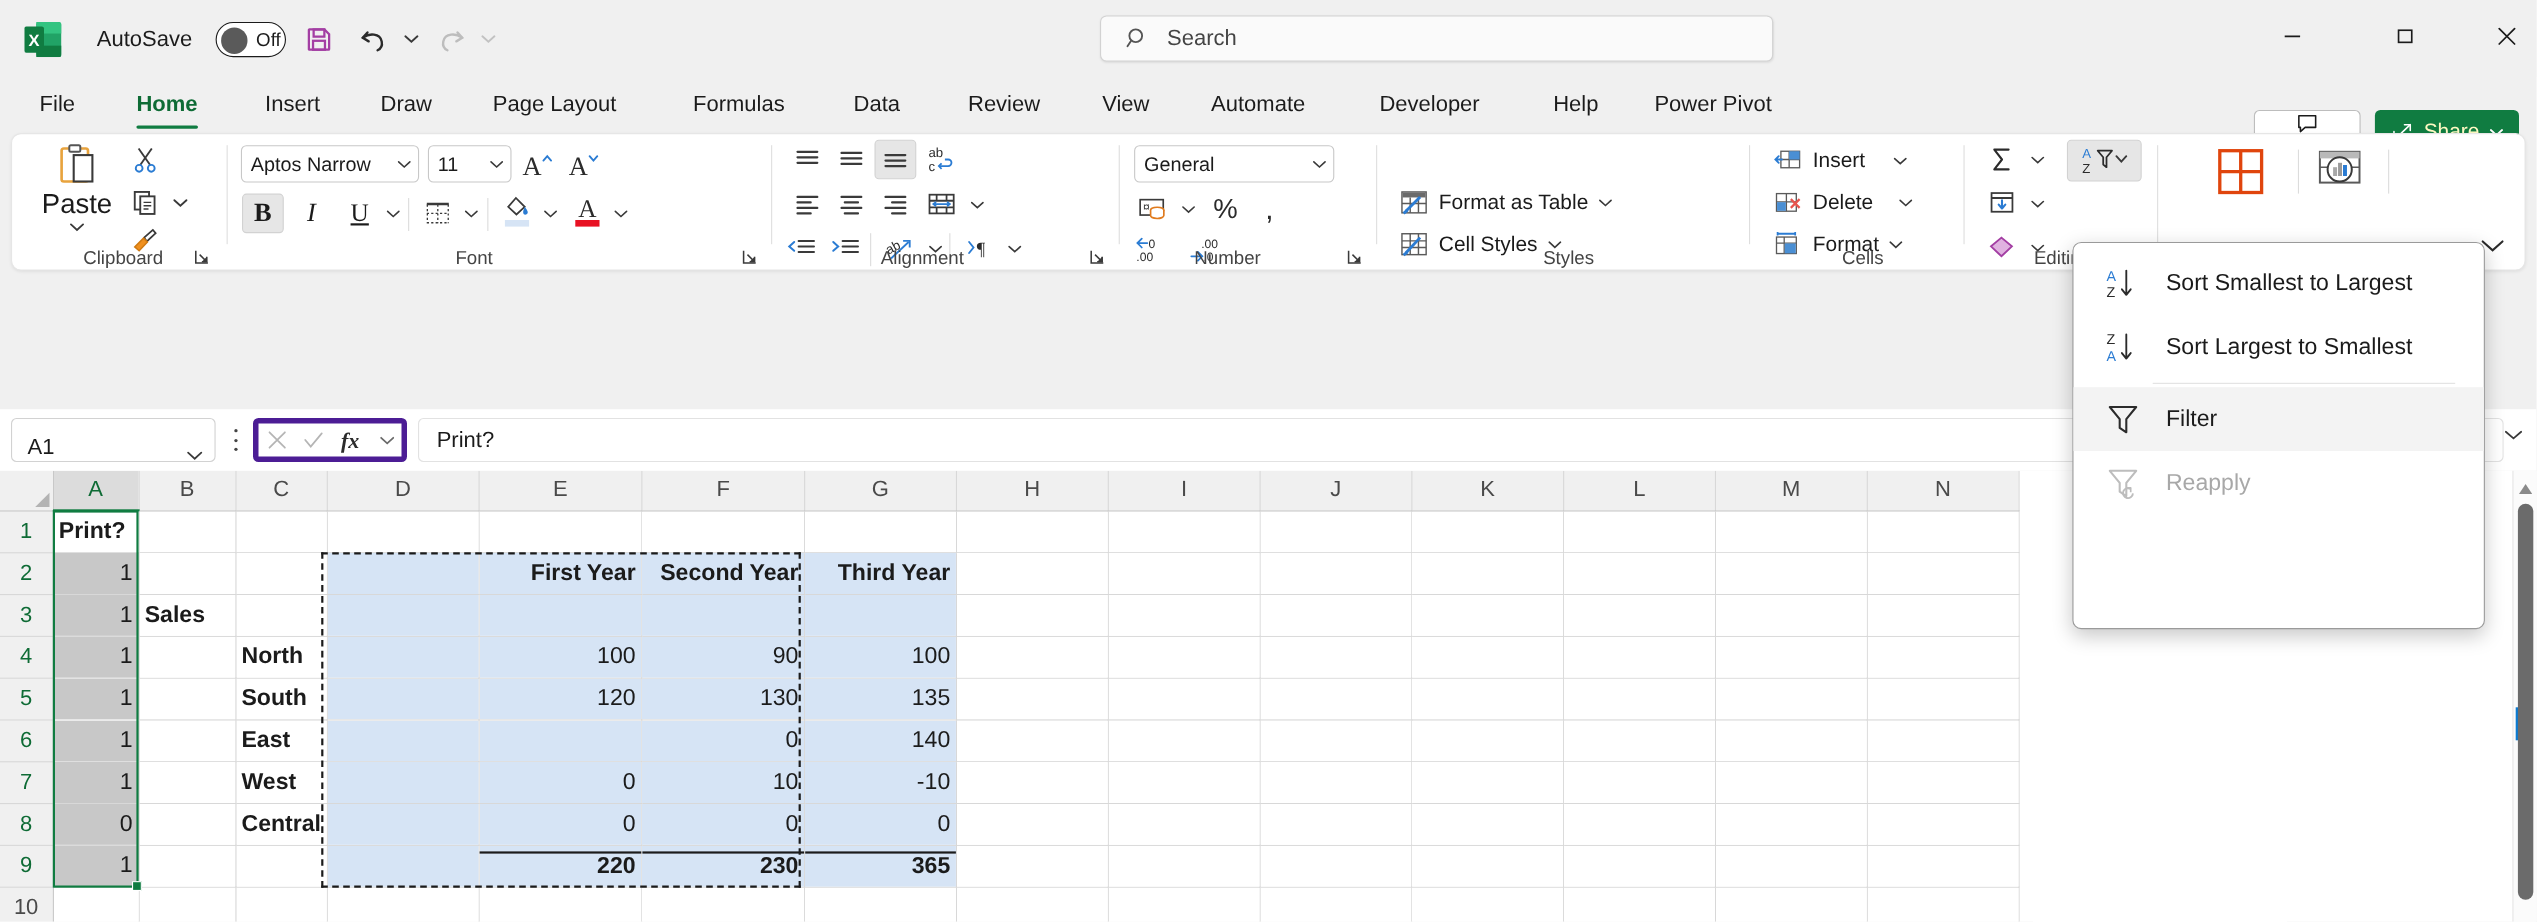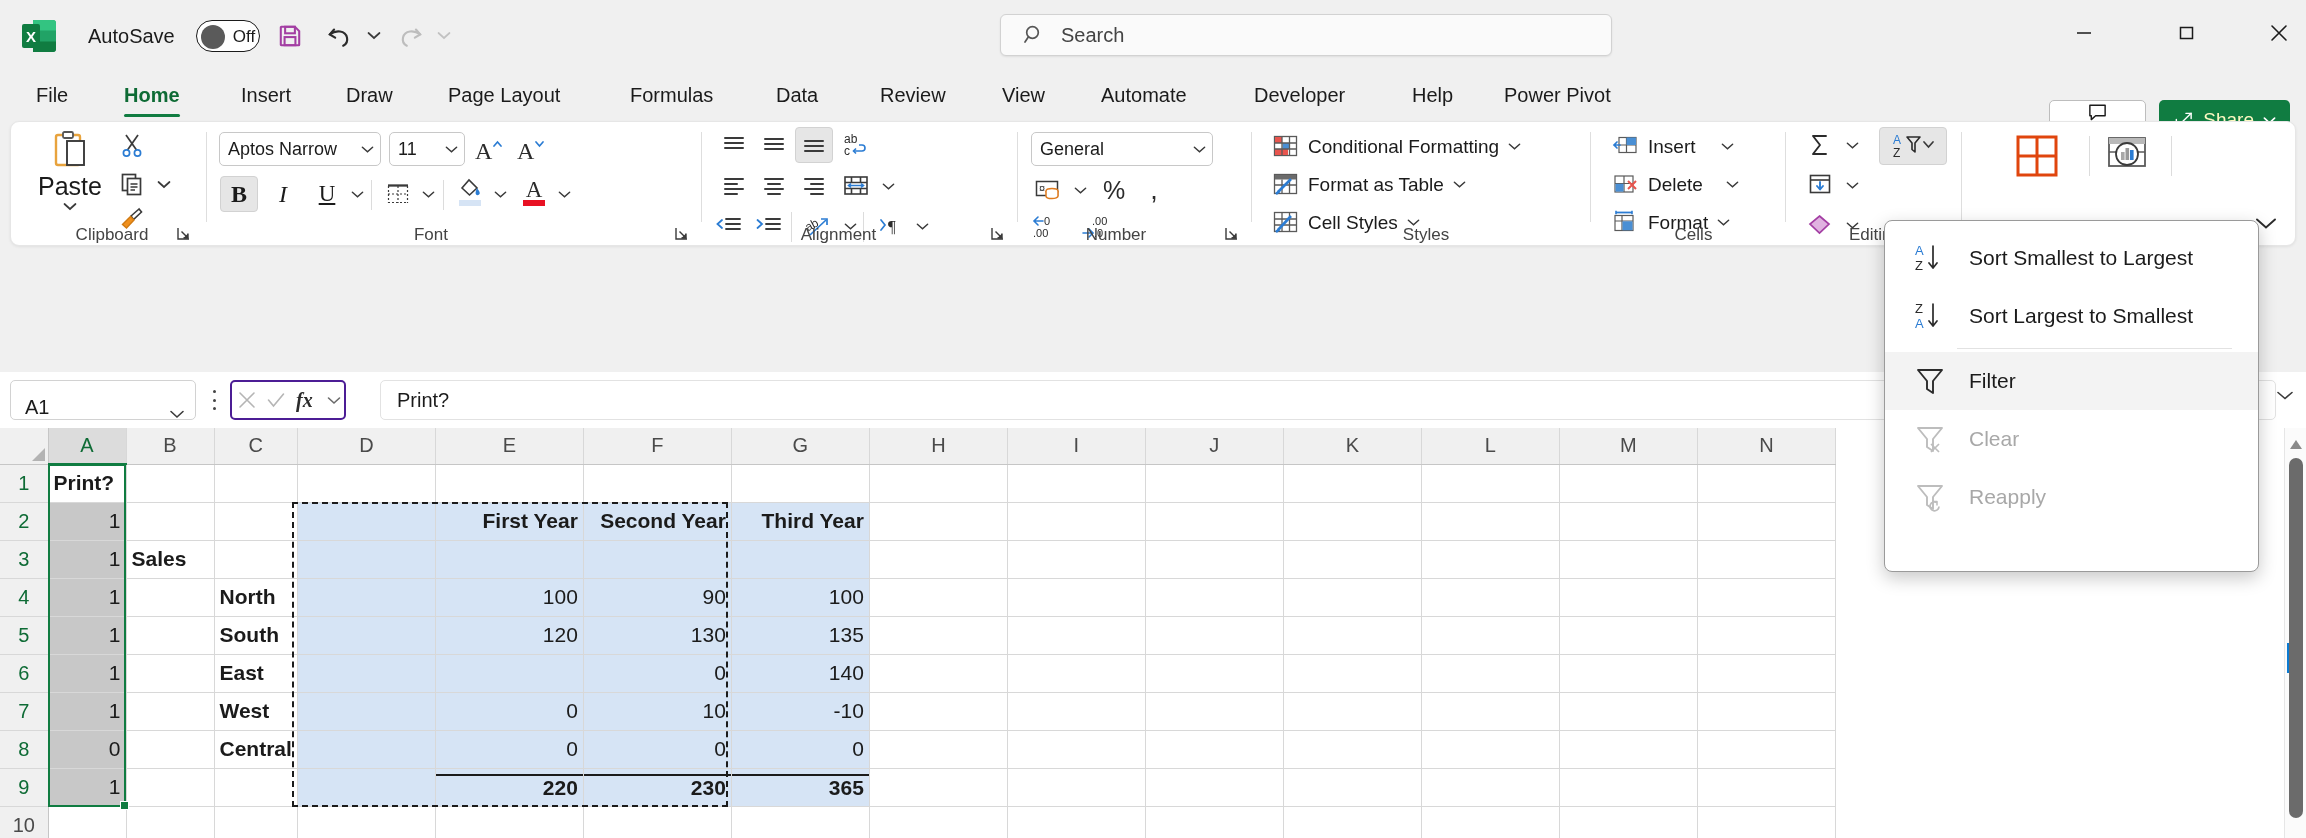--- a/index.html
+++ b/index.html
@@ -139,22 +139,22 @@
   .namebox{
     position:absolute; left:10px; top:8px; width:186px; height:40px;
     border:1px solid #d2d2d2; border-radius:5px; background:#fff;
     display:flex; align-items:flex-end; justify-content:space-between; padding:0 10px 0 14px;
     font-size:20px;
   }
   .fb-kebab{ position:absolute; left:206px; top:18px; width:16px; height:20px;
     display:flex; flex-direction:column; align-items:center; justify-content:space-between; }
   .fb-kebab i{ width:3px; height:3px; background:#444; border-radius:50%; display:block; }
   .fxgroup{
-    position:absolute; left:230px; top:8px; width:116px; height:40px;
-    border:2px solid #4c1d95; border-radius:5px; background:#fff;
+    position:absolute; left:230px; top:8px; width:140px; height:40px;
+    border:5px solid #4c1d95; border-radius:5px; background:#fff;
     display:flex; align-items:center; justify-content:space-around;
   }
   .fbinput{
     position:absolute; left:380px; top:8px; right:30px; height:40px;
     border:1px solid #e2e2e2; border-radius:5px; background:#fff;
     display:flex; align-items:center; padding-left:16px; font-size:20px; color:#1b1b1b;
   }
   .fb-expand{ position:absolute; right:10px; top:18px; width:22px; height:20px; }
 
   
@@ -741,37 +741,20 @@
         <svg width="18" height="18" viewBox="0 0 18 18" fill="none" stroke="#3a3a3a" stroke-width="1.4">
             <path d="M3 3v11h11"></path>
             <path d="M13 13 L6.5 6.5"></path>
             <path d="M13 8.5V13H8.5" fill="#3a3a3a"></path>
           </svg>
       </div>
       <div class="grp-sep" style="left:228px"></div>
     </div>
 
     <div class="grp" style="left:1250px; width:330px;">
-      <div class="bigitem" style="left:6px;top:6px">
-        <span class="ico">
-          <svg width="27" height="27" viewBox="0 0 27 27" fill="none" stroke="#5a5a5a" stroke-width="1.3">
-            <rect x="2.5" y="3.5" width="22" height="19"></rect>
-            <rect x="3" y="4" width="7" height="6" fill="#e8554e" stroke="none"></rect>
-            <rect x="3" y="16" width="13" height="6" fill="#e8554e" stroke="none"></rect>
-            <rect x="10.5" y="10" width="7" height="6" fill="#4a8fd4" stroke="none"></rect>
-            <path d="M10 4v18M17.5 4v18M2.5 10h22M2.5 16h22"></path>
-          </svg>
-        </span>
-        <span>Conditional Formatting</span>
-        <span class="ico">
-          <svg width="13" height="9" viewBox="0 0 14 9" fill="none" stroke="#3a3a3a" stroke-width="1.6" stroke-linecap="round">
-              <path d="M1.5 2 L7 7 L12.5 2"></path>
-            </svg>
-        </span>
-      </div>
       <div class="bigitem" style="left:6px;top:44px">
         <span class="ico">
           <svg width="27" height="27" viewBox="0 0 27 27" fill="none" stroke="#5a5a5a" stroke-width="1.3">
             <rect x="2.5" y="3.5" width="22" height="19"></rect>
             <rect x="3" y="4" width="21" height="4.5" fill="#6b6b6b" stroke="none"></rect>
             <path d="M10 8.5v14M17.5 8.5v14M2.5 14h22"></path>
             <path d="M6 21 L19 8" stroke="#2b7cd3" stroke-width="2.6"></path>
               <path d="M4 23 L7.5 20" stroke="#2b7cd3" stroke-width="2.6"></path>
           </svg>
         </span>
@@ -1546,29 +1529,20 @@
 
     <div class="menu-item hover">
       <span class="mico">
         <svg width="34" height="34" viewBox="0 0 34 34" fill="none" stroke="#2b2b2b" stroke-width="1.9" stroke-linejoin="round">
           <path d="M5 6 h24 l-9 11 v12 l-6 -4 v-8 z"></path>
         </svg>
       </span>
       <span>Filter</span>
     </div>
 
-    <div class="menu-item disabled">
-      <span class="mico">
-        <svg width="34" height="34" viewBox="0 0 34 34" fill="none" stroke="#bdbdbd" stroke-width="1.9" stroke-linejoin="round">
-          <path d="M5 6 h24 l-9 11 v12 l-6 -4 v-8 z"></path>
-          <path d="M18 22 L26 30 M26 22 L18 30" stroke-width="1.7"></path>
-        </svg>
-      </span>
-      <span>Clear</span>
-    </div>
 
     <div class="menu-item disabled">
       <span class="mico">
         <svg width="34" height="34" viewBox="0 0 34 34" fill="none" stroke="#bdbdbd" stroke-width="1.9" stroke-linejoin="round">
           <path d="M5 6 h24 l-9 11 v12 l-6 -4 v-8 z"></path>
           <path d="M26 26.5 a4.5 4.5 0 1 1 -2 -3.9" stroke-width="1.7"></path>
           <path d="M20 21.5 h4 v4" stroke-width="1.5"></path>
         </svg>
       </span>
       <span>Reapply</span>

